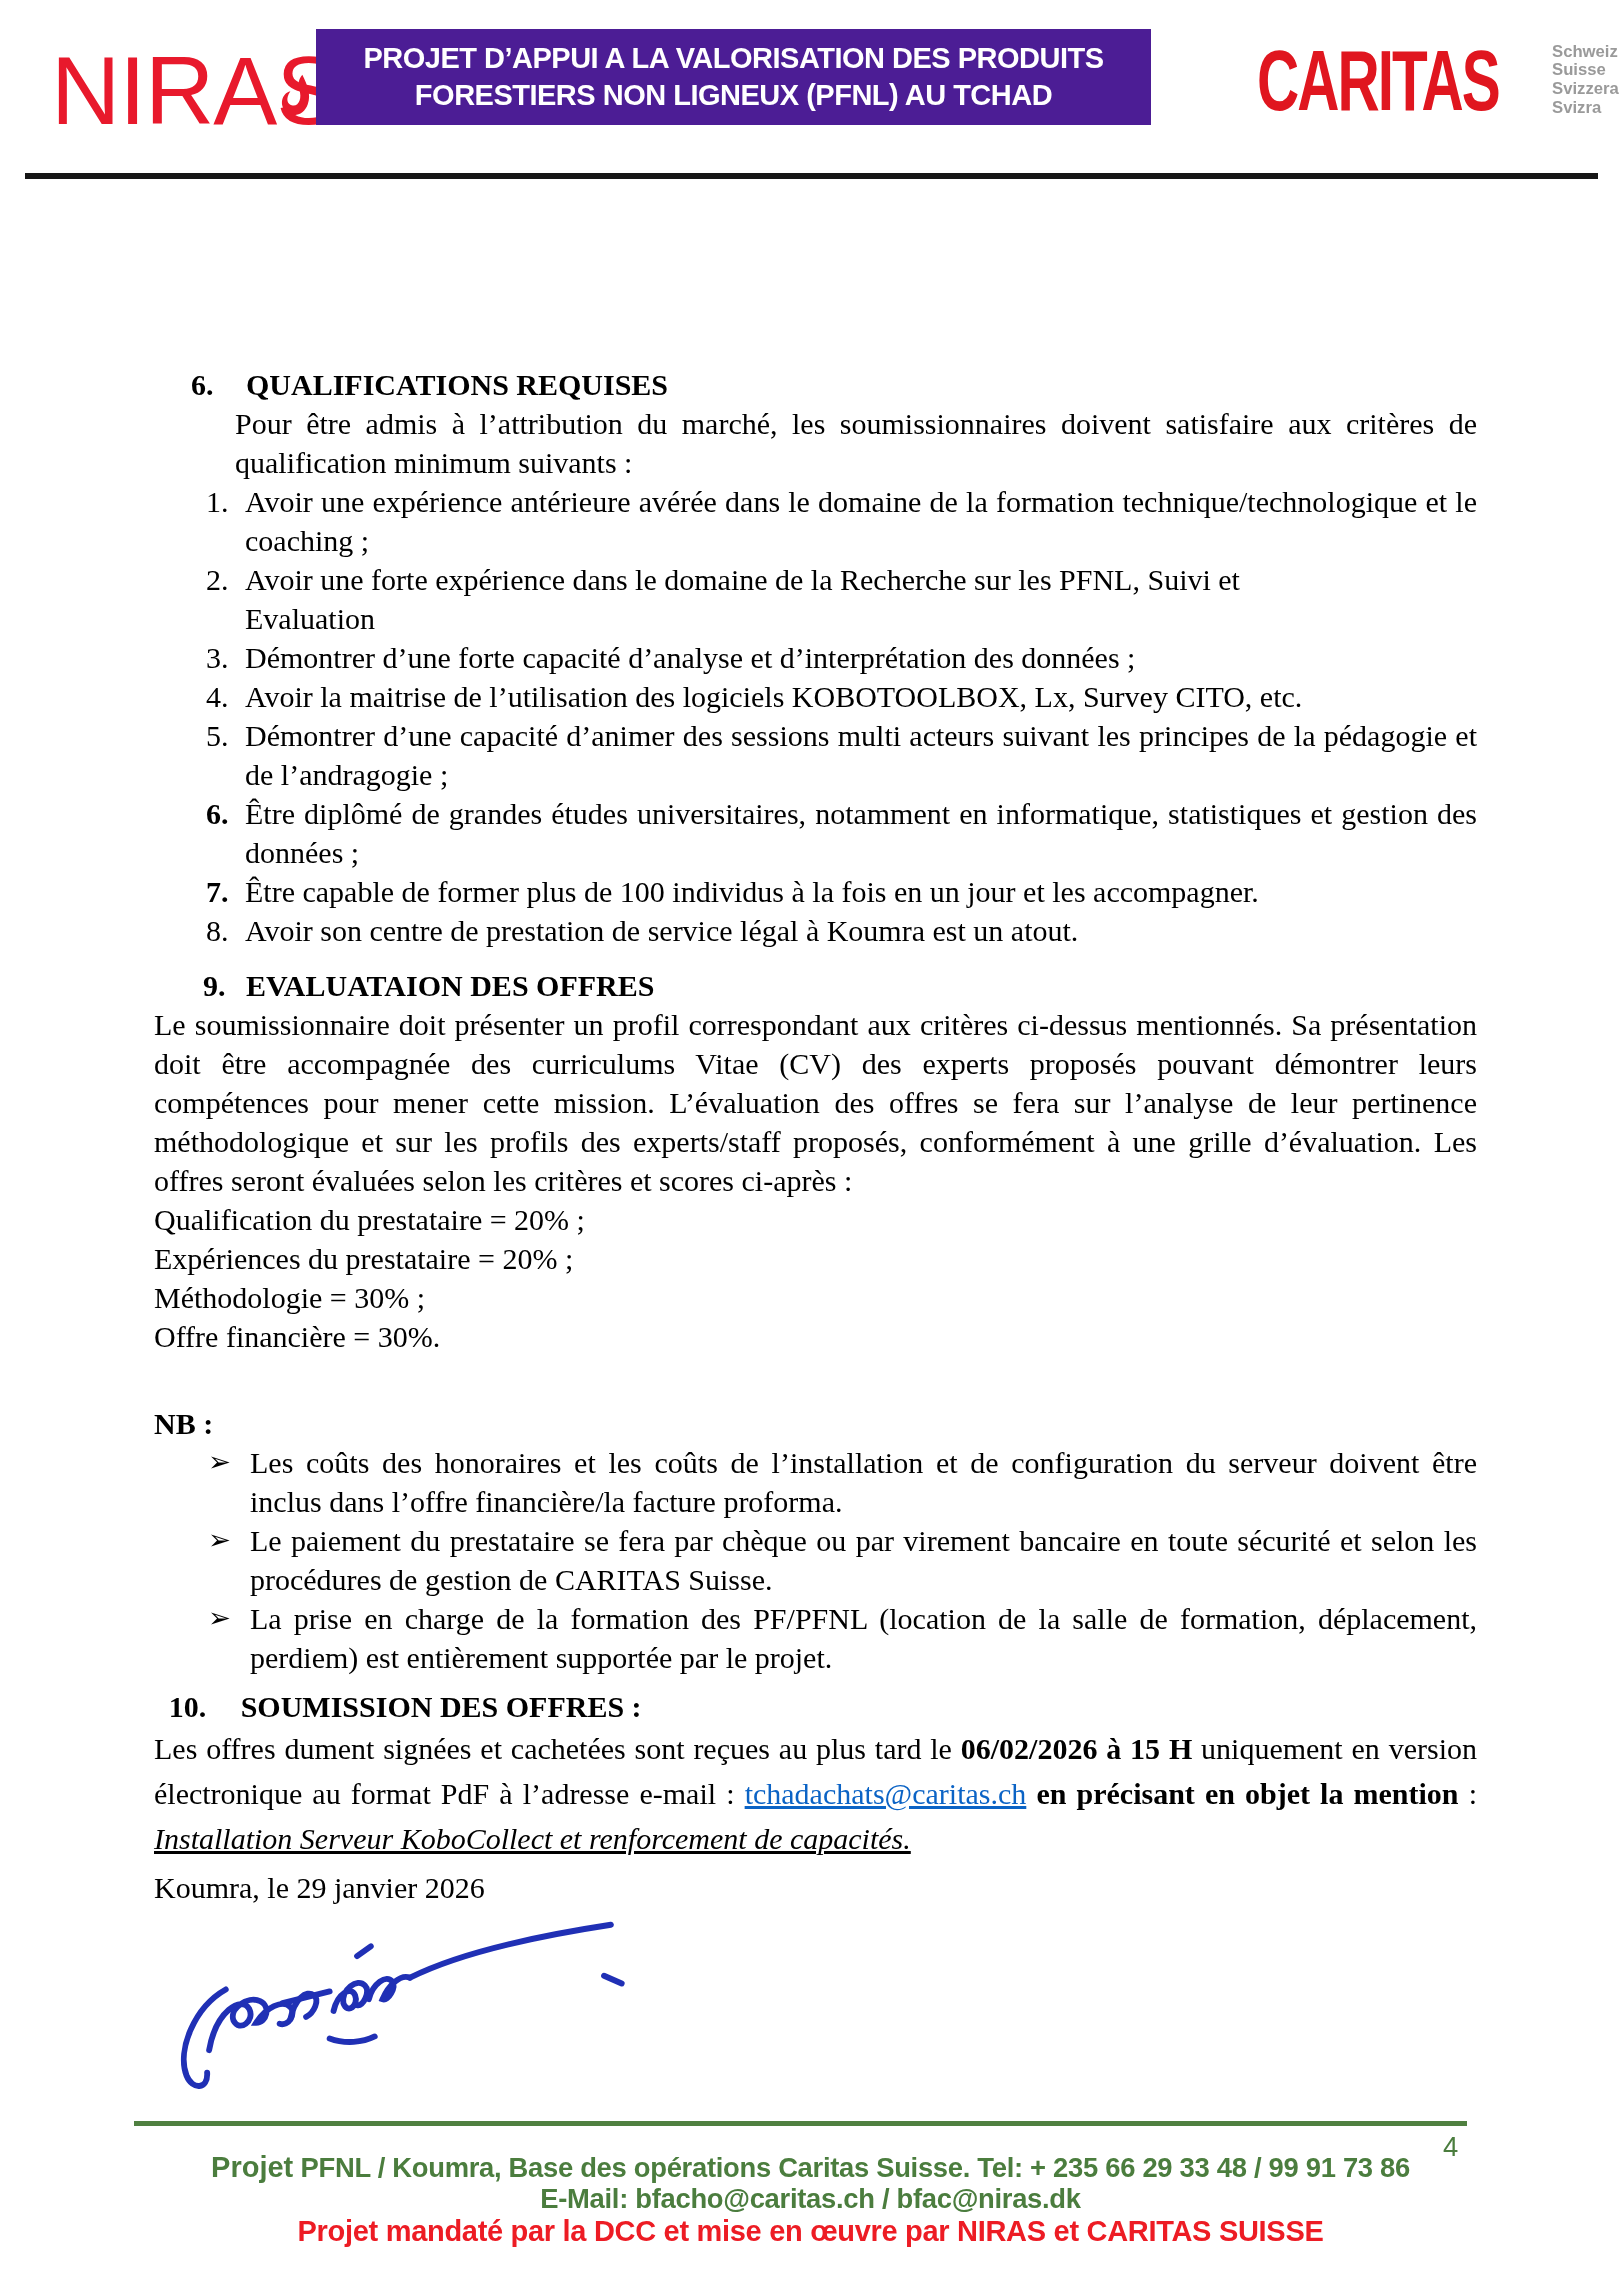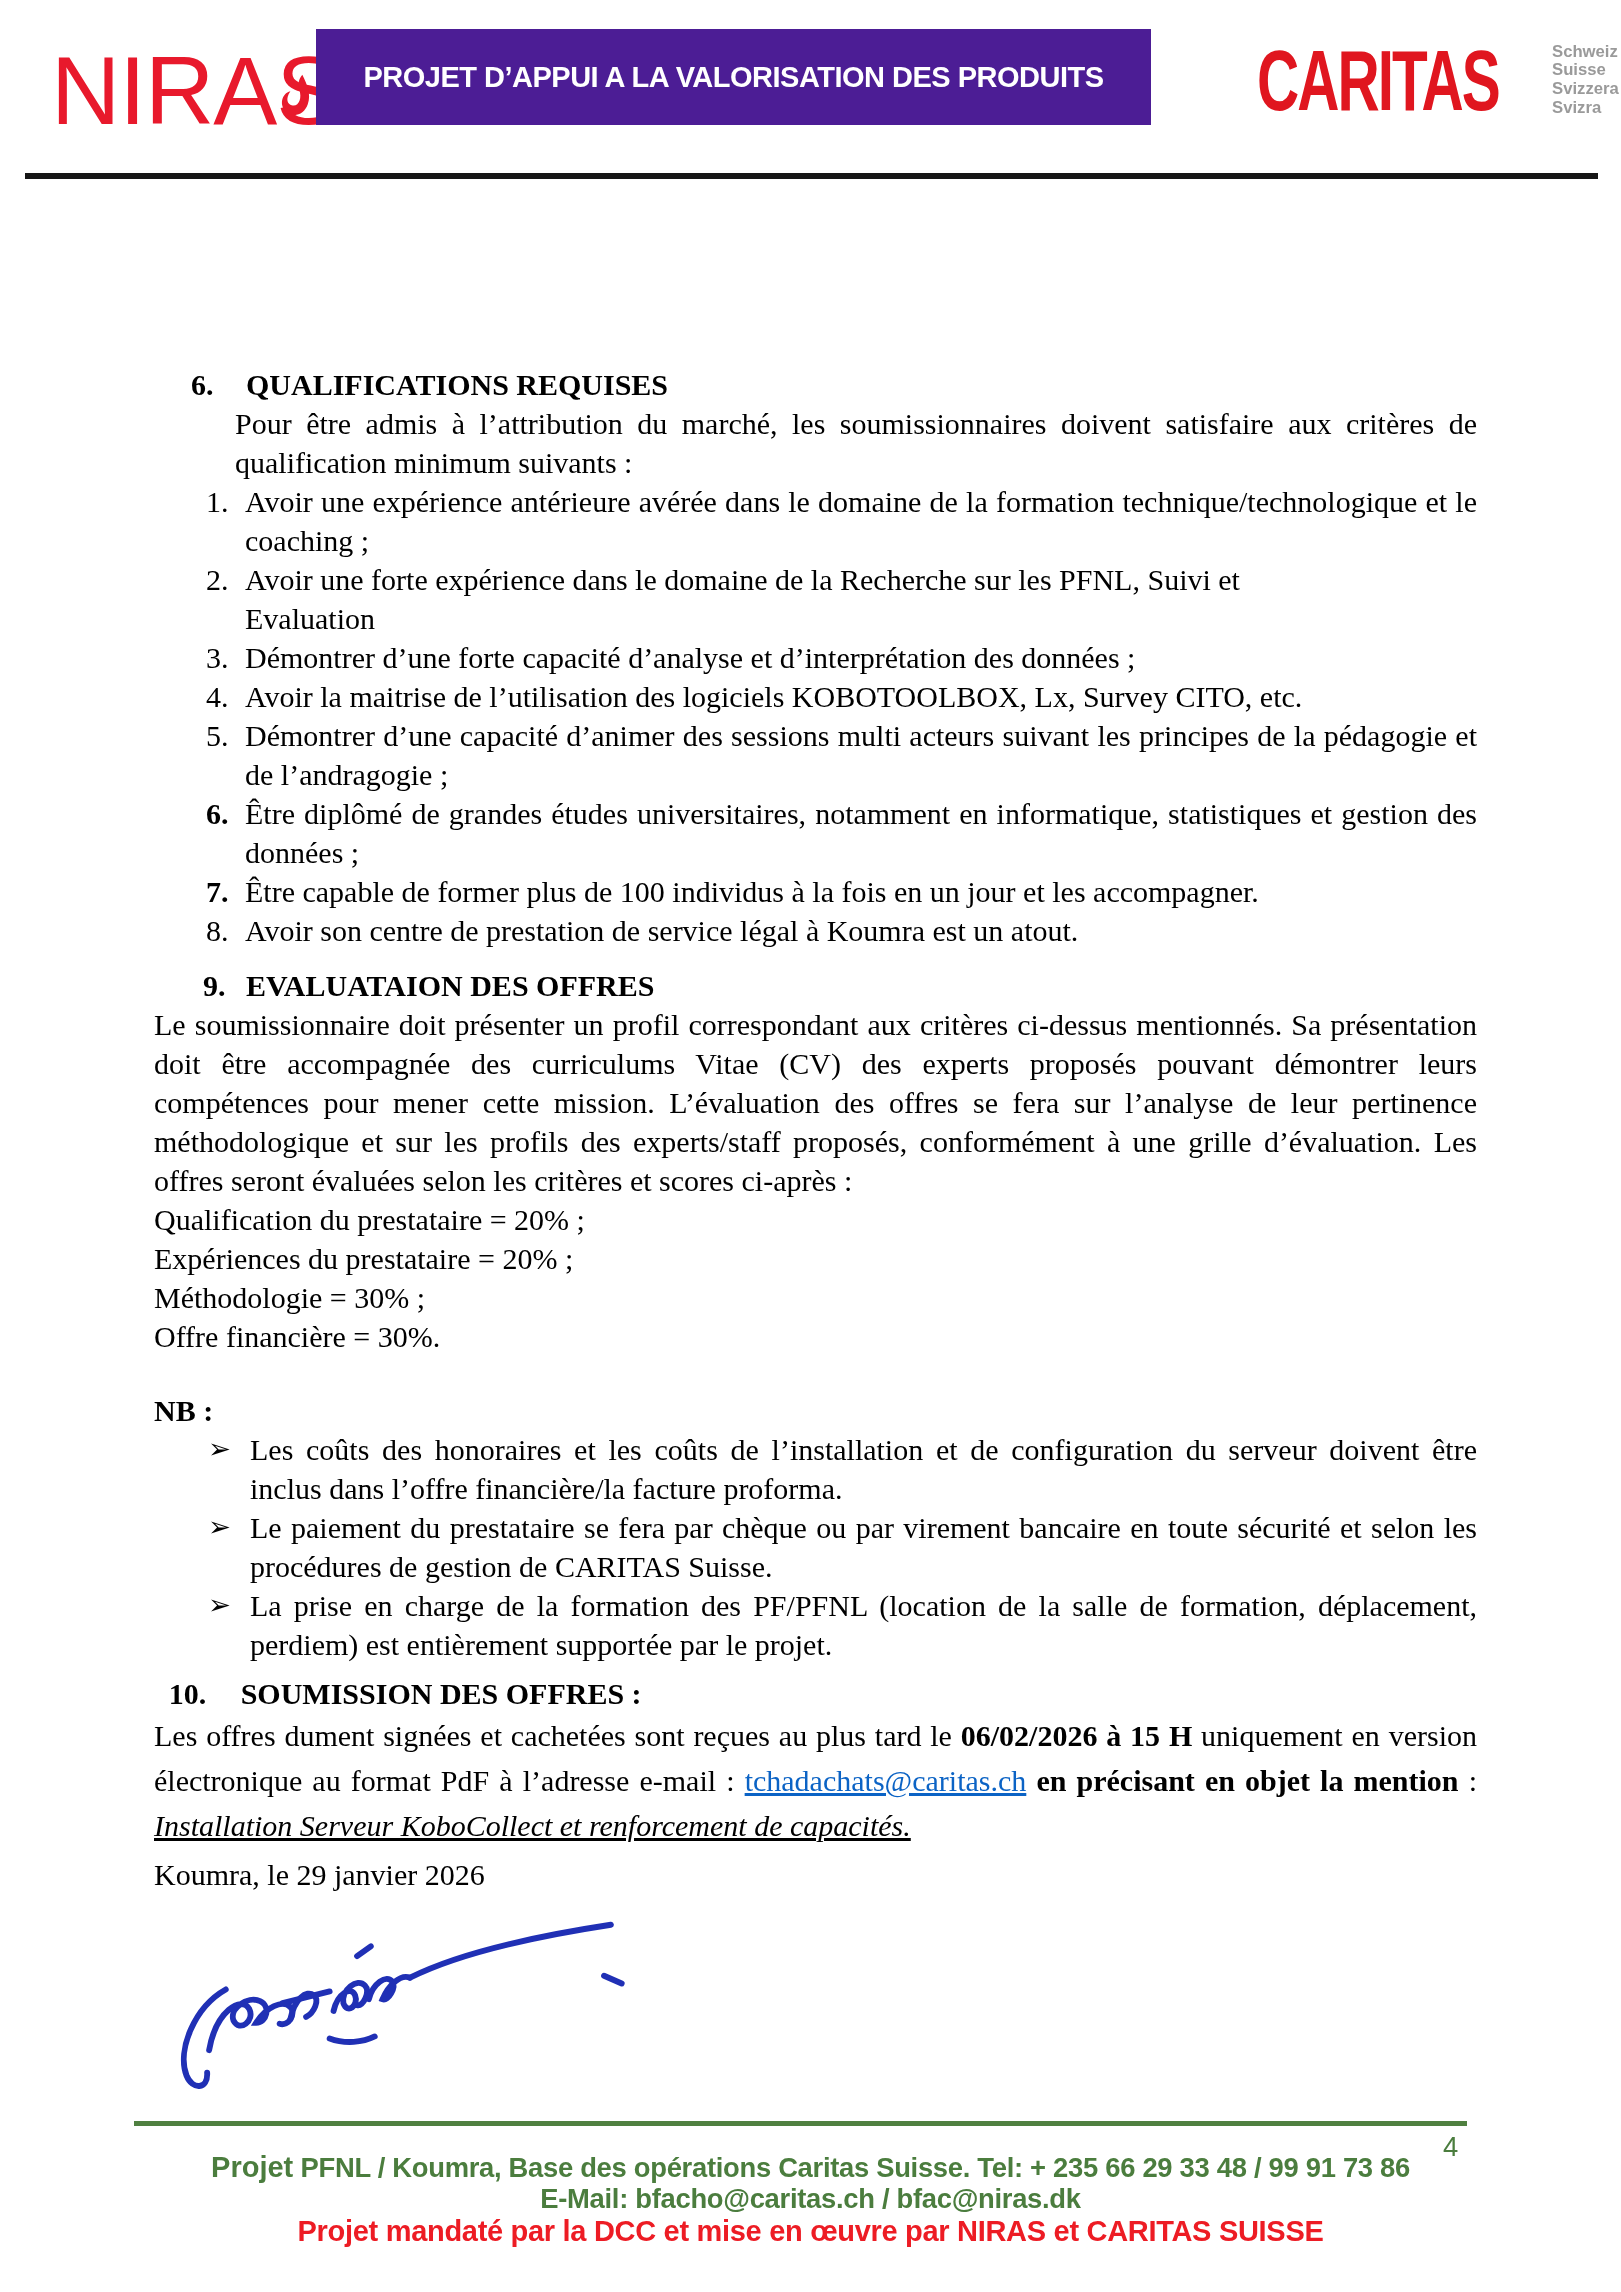--- a/index.html
+++ b/index.html
@@ -31,21 +31,21 @@
   .h9{margin-left:49px;margin-top:15.7px;}
   .h9 .num{display:inline-block;width:43px;}
   .h10{margin-left:14.7px;margin-top:10px;}
   .h10 .num{display:inline-block;width:72px;}
   .intro{margin-left:81px;text-align:justify;white-space:pre-line;}
   .li{display:flex;}
   .li .num{flex:0 0 39px;margin-left:52px;}
   .li .txt{flex:1;text-align:justify;white-space:pre-line;}
   .para{text-align:justify;}
   .crit{text-align:left;}
-  .nb-label{margin-top:35px;font-weight:700;}
+  .nb-label{margin-top:48px;font-weight:700;}
   .nb-li{display:flex;}
   .nb-li .marker{flex:0 0 42px;margin-left:54px;font-size:27.4px;}
   .nb-li .txt{flex:1;text-align:justify;white-space:pre-line;}
   .sec10-para{text-align:justify;line-height:45px;}
   .email-link{color:#0b63c5;text-decoration:underline;cursor:pointer;}
   .mention{font-style:italic;text-decoration:underline;}
   .closing{margin-top:7.8px;}
 
   
   .signature{position:absolute;left:165px;top:1913px;}
@@ -69,20 +69,21 @@
     <span>NIRAS</span>
     <span class="niras-flame">
       <svg width="43" height="55" viewBox="0 0 40 52" style="transform:rotate(8deg)">
         <path d="M23,1 C29,10 34,18 32,28 C30,38 21,43 13,38 C5,33 6,21 14,18 C10,26 13,31 18,31 C24,31 26,23 22,15 C20,10 20,6 23,1 Z" fill="#e8192c"></path>
       </svg>
     </span>
   </div>
 
   <div class="banner">
     <div>PROJET D’APPUI A LA VALORISATION DES PRODUITS</div>
+    <div>FORESTIERS NON LIGNEUX (PFNL) AU TCHAD</div>
   </div>
 
   <div class="caritas">
     <span class="caritas-word">CARITAS</span>
     <span class="caritas-langs">
       <div>Schweiz</div>
       <div>Suisse</div>
       <div>Svizzera</div>
       <div>Svizra</div>
     </span>

